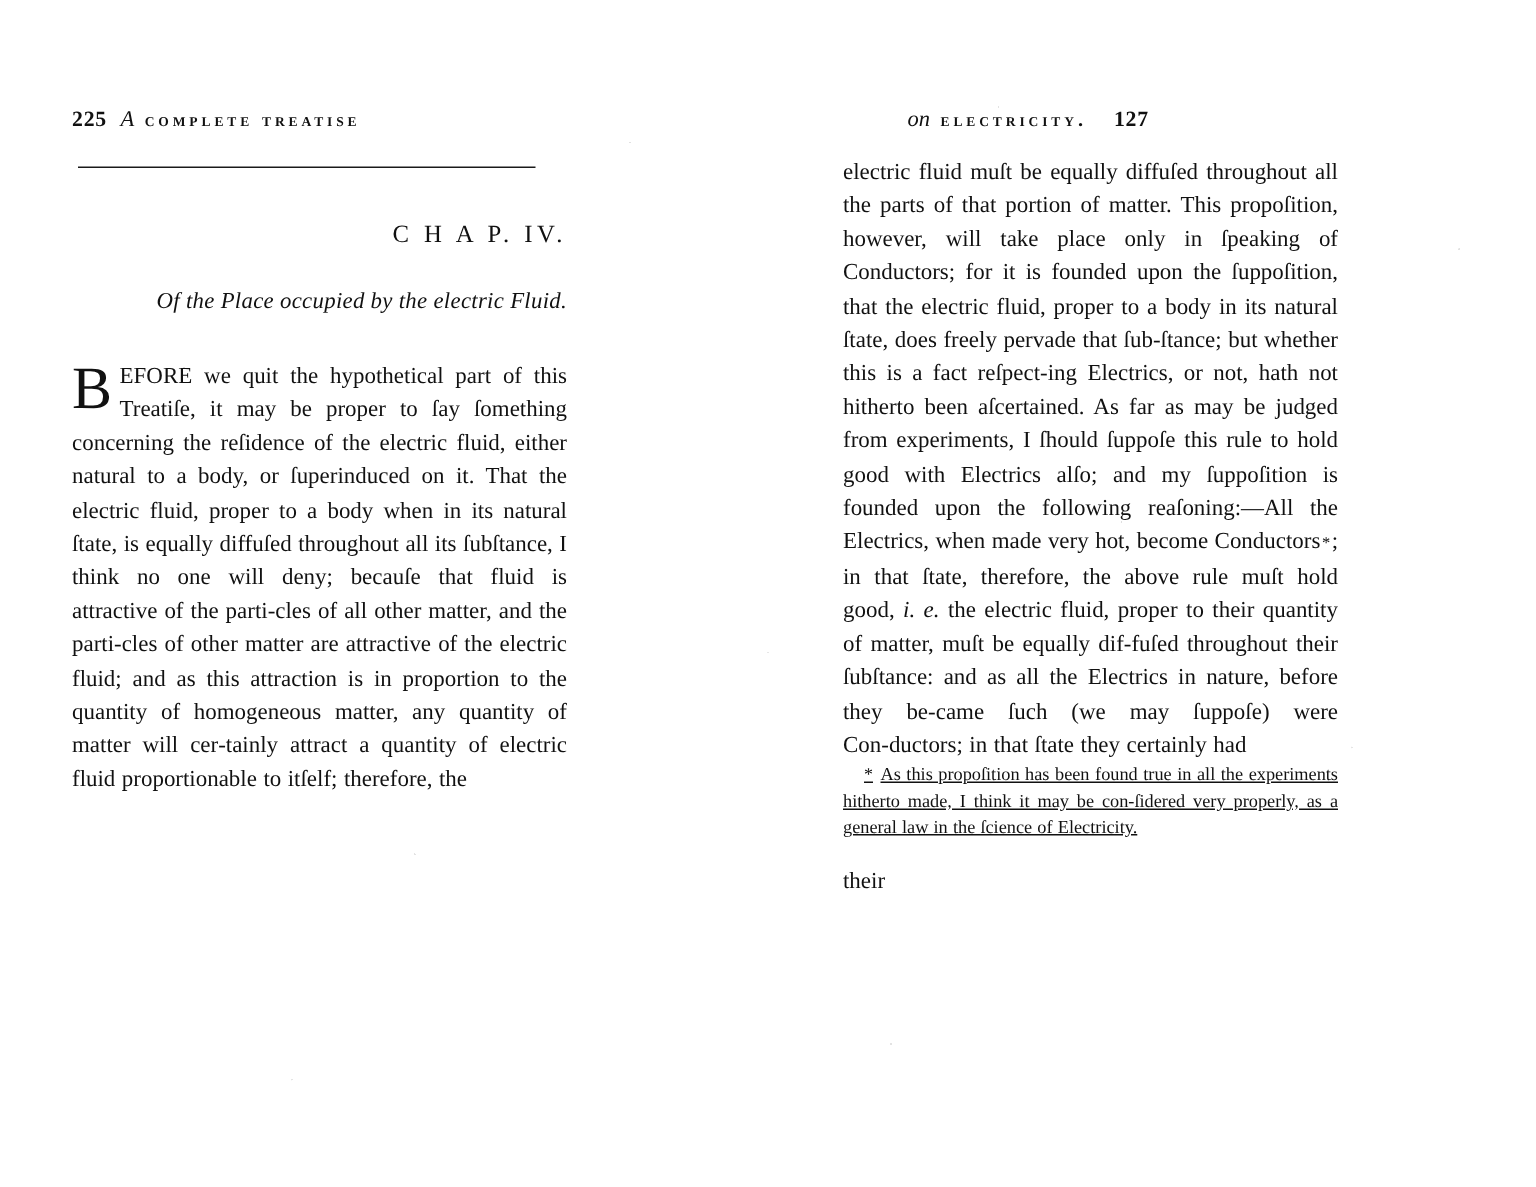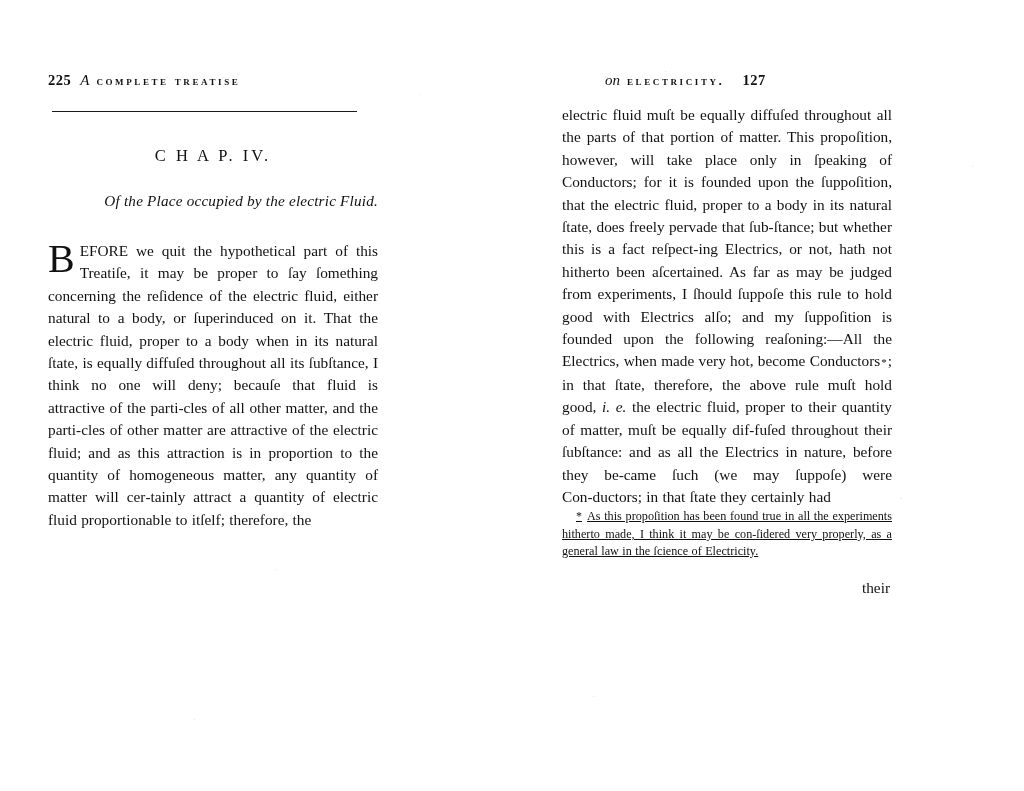--- a/index.html
+++ b/index.html
@@ -97,21 +97,21 @@
   .body-text p { margin: 0; }
 
   .rule {
     width: 305px;
     height: 0;
     border-top: 1.4px solid #1a1a1a;
     margin: 17px 0 0 4px;
   }
 
   .chap-heading {
-    text-align: center;
+    text-align: right;
     font-size: 16.5px;
     letter-spacing: 3px;
     margin: 34px 0 0 0;
     font-weight: 500;
   }
 
   .chap-subtitle {
     text-align: right;
     font-style: italic;
     font-size: 15.2px;
@@ -124,21 +124,21 @@
   }
   .chapter-open .dropcap {
     float: left;
     font-size: 40px;
     line-height: 33px;
     padding: 2px 5px 0 0;
     font-weight: 500;
   }
 
   .catchword {
-    text-align: right;
+    text-align: left;
     font-size: 15.3px;
     margin-top: 1px;
     padding-right: 2px;
     font-family: Liberation Serif, serif;
   }
   .catchword-right { margin-top: 18px; }
 
   
   .footnote {
     font-size: 12.2px;

